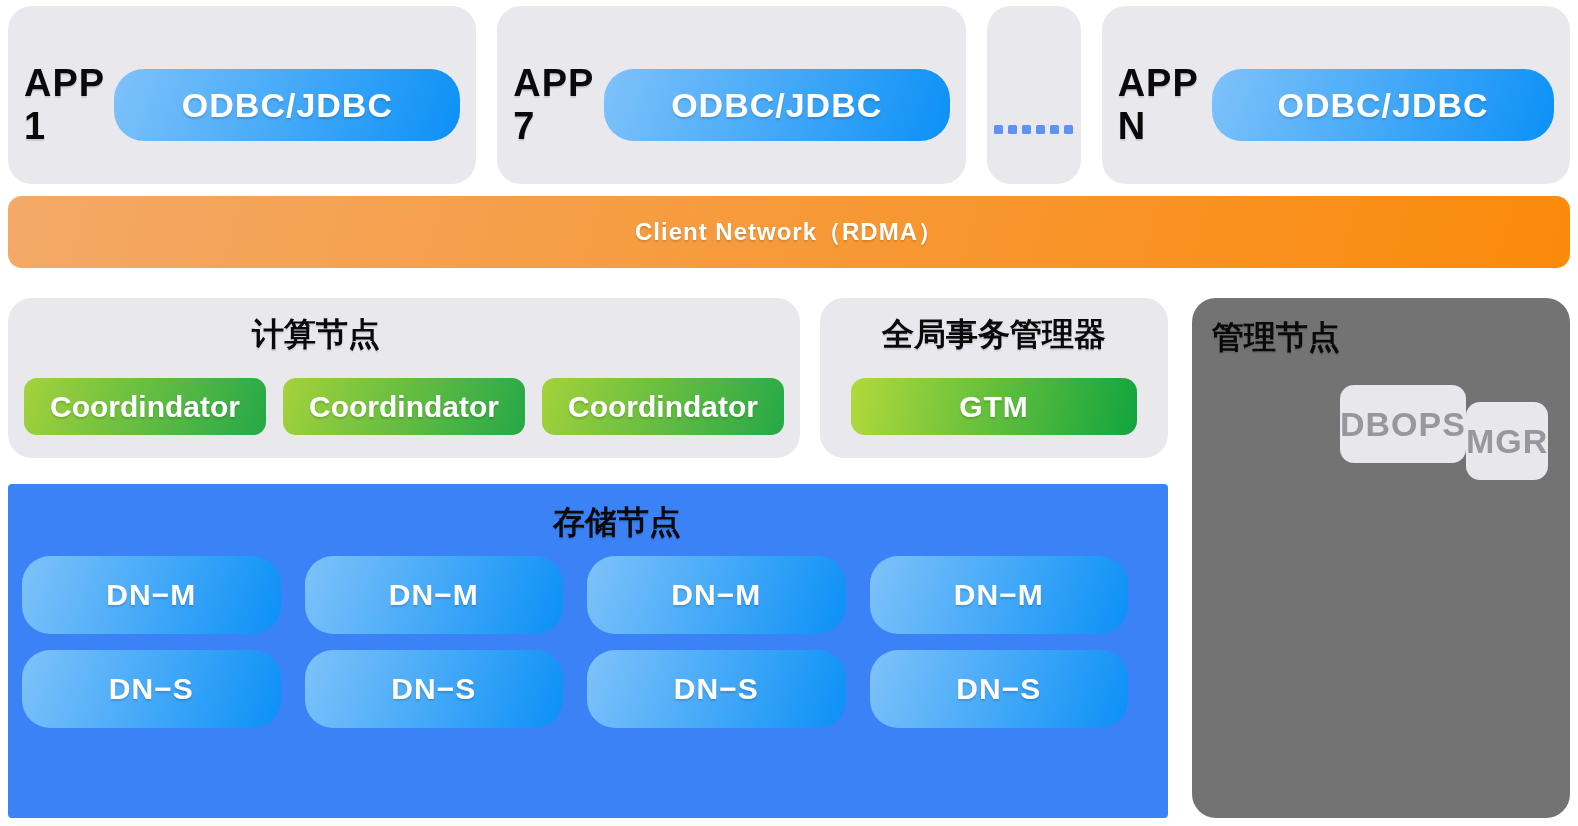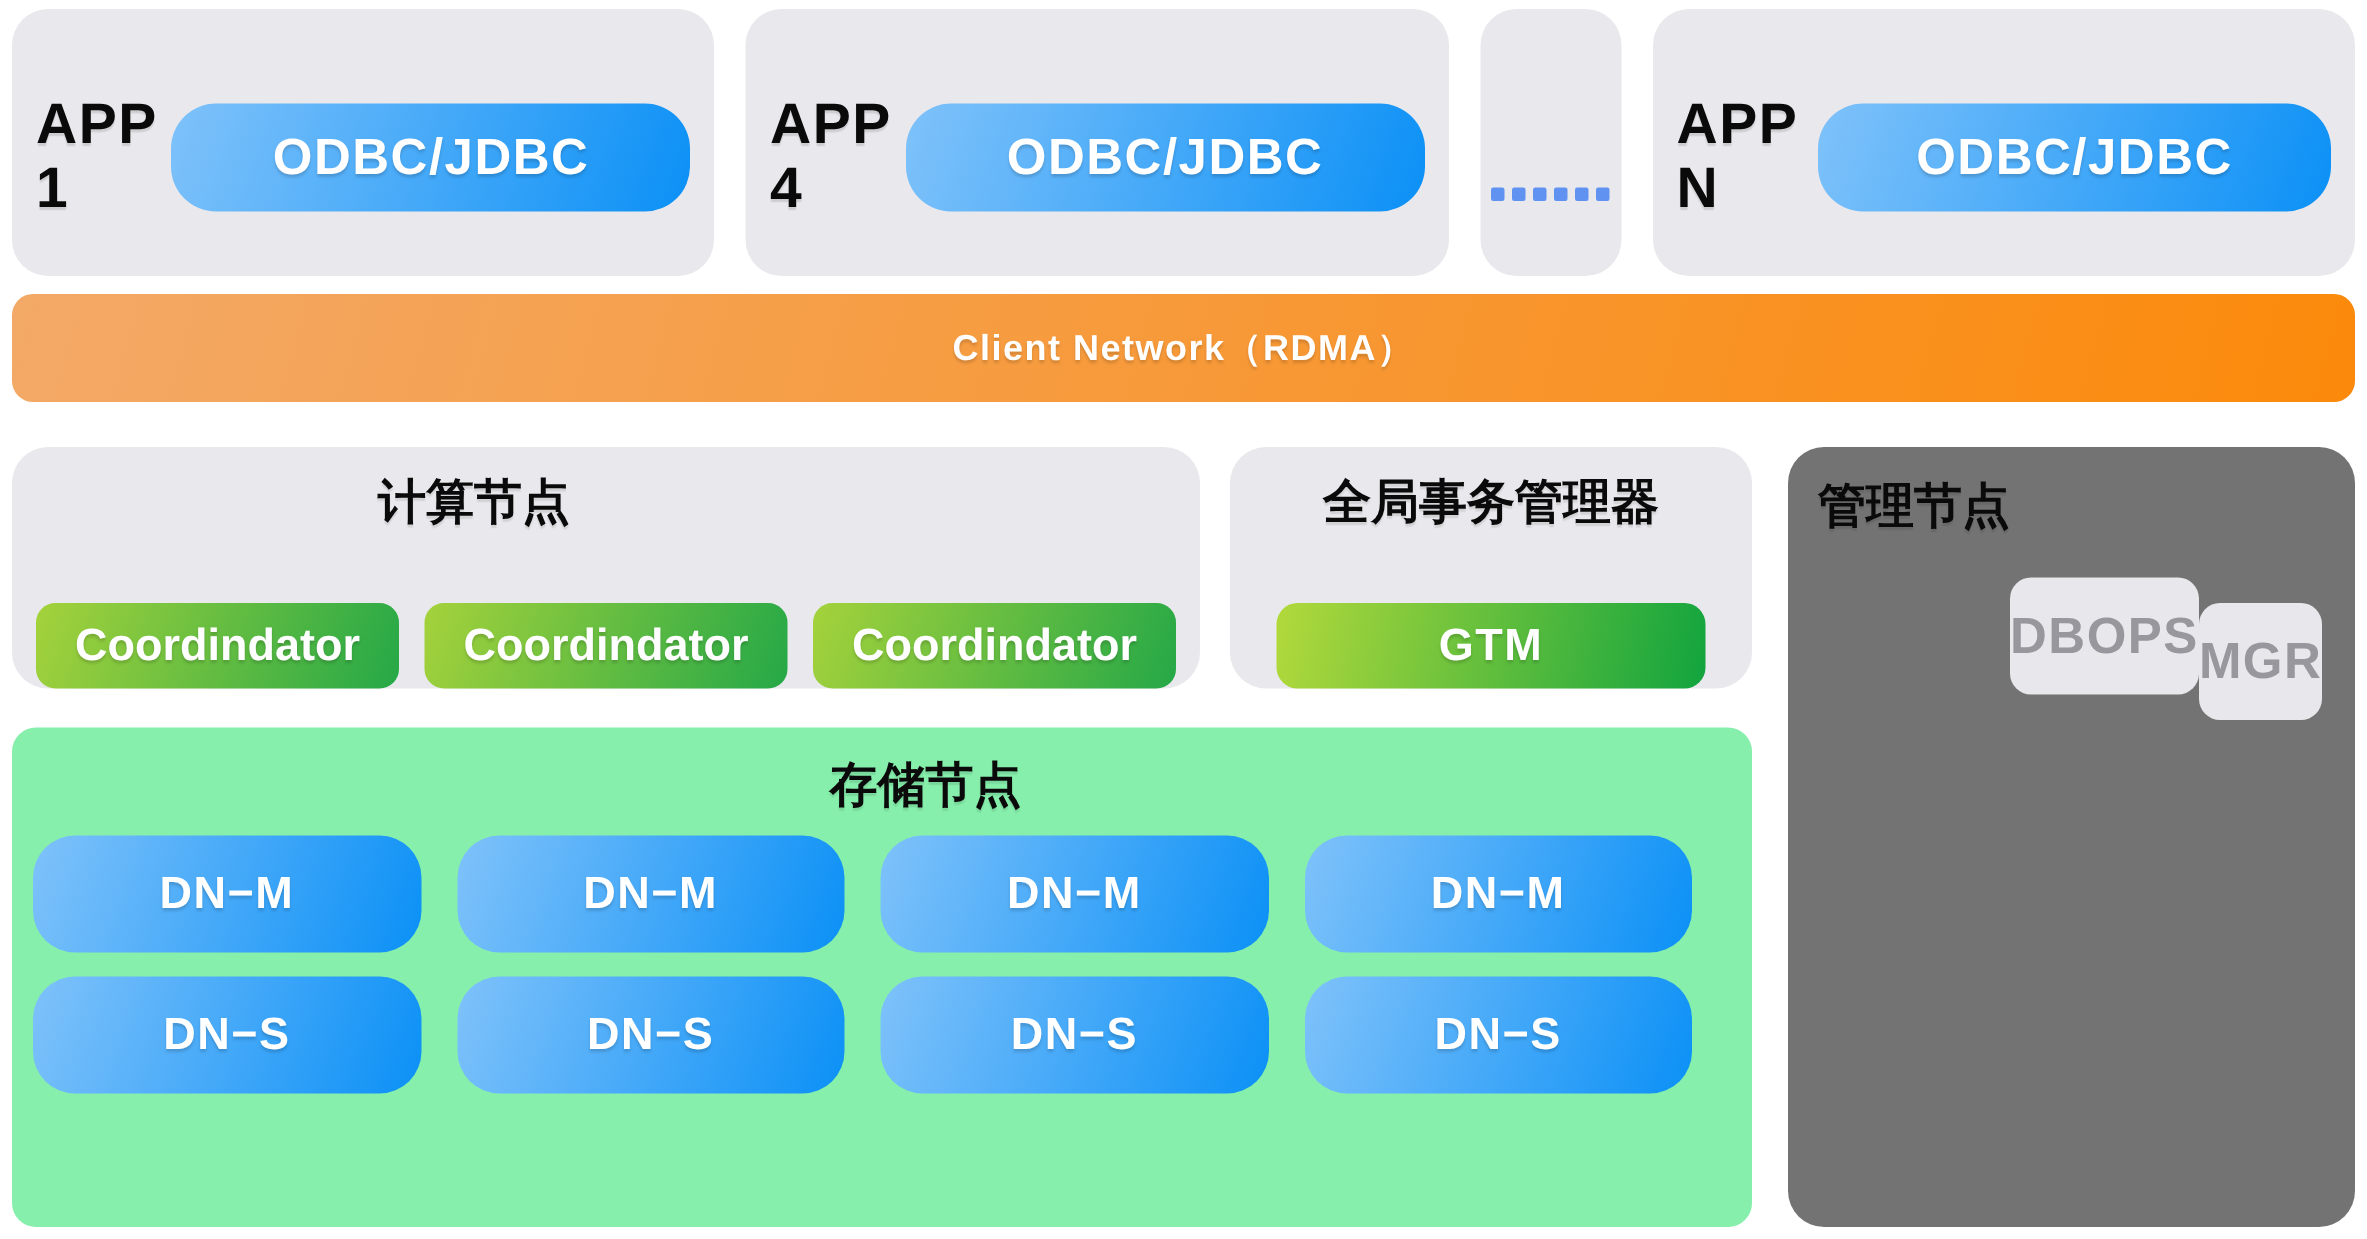--- a/index.html
+++ b/index.html
@@ -70,21 +70,21 @@
     margin-top: 30px;
     display: flex; gap: 24px;
     flex: 1 1 auto;
   }
   .left-col { flex: 0 0 1160px; display: flex; flex-direction: column; }
 
   .mid-row { display: flex; gap: 20px; flex: 0 0 160px; }
   .section-card {
     background: #e9e9ed; border-radius: 24px;
     padding: 14px 16px 0 16px;
-    display: flex; flex-direction: column; gap: 24px;
+    display: flex; flex-direction: column;
   }
   .compute-card { flex: 0 0 792px; }
   .gtm-card { flex: 1 1 auto; }
   .section-title {
     font-size: 32px; color: #0a0a0b; text-align: center;
     height: 46px; display: flex; align-items: center; justify-content: center;
     text-shadow: 0 2px 1px rgba(0,0,0,0.1);
   }
   .compute-card .section-title { transform: translateX(-88px); }
   .pill-row { display: flex; gap: 17px; margin-top: 20px; }
@@ -96,21 +96,21 @@
   .pill-gtm {
     height: 57px; margin: 20px 15px 0 15px; border-radius: 14px;
     background: linear-gradient(100deg, #b2d93b 0%, #12a43e 100%);
     font-size: 30px; letter-spacing: 1px;
   }
 
   .private-banner { margin-top: 24px; flex: 0 0 70px; height: 70px; }
 
   .storage-card {
     margin-top: 26px; flex: 1 1 auto;
-    background: #86efac; border-radius: 16px;
+    background: #3b82f6; border-radius: 4px;
     padding: 16px 40px 26px 14px;
     display: flex; flex-direction: column;
   }
   .storage-card .section-title { transform: translateX(42px); }
   .dn-grid {
     margin-top: 10px; flex: 1 1 auto;
     display: flex; gap: 24px;
   }
   .dn-col { flex: 1 1 0; display: flex; flex-direction: column; gap: 16px; }
   .pill-dn {
@@ -140,21 +140,21 @@
 <body>
 
 <div class="page">
 
   <div class="apps-row">
     <div class="app-card">
       <div class="app-title">APP 1</div>
       <div class="pill pill-blue-lg">ODBC/JDBC</div>
     </div>
     <div class="app-card">
-      <div class="app-title">APP 4</div>
+      <div class="app-title">APP 7</div>
       <div class="pill pill-blue-lg">ODBC/JDBC</div>
     </div>
     <div class="dots-card">
       <div class="dots">
         <i></i>
           <i></i>
           <i></i>
           <i></i>
           <i></i>
           <i></i>

